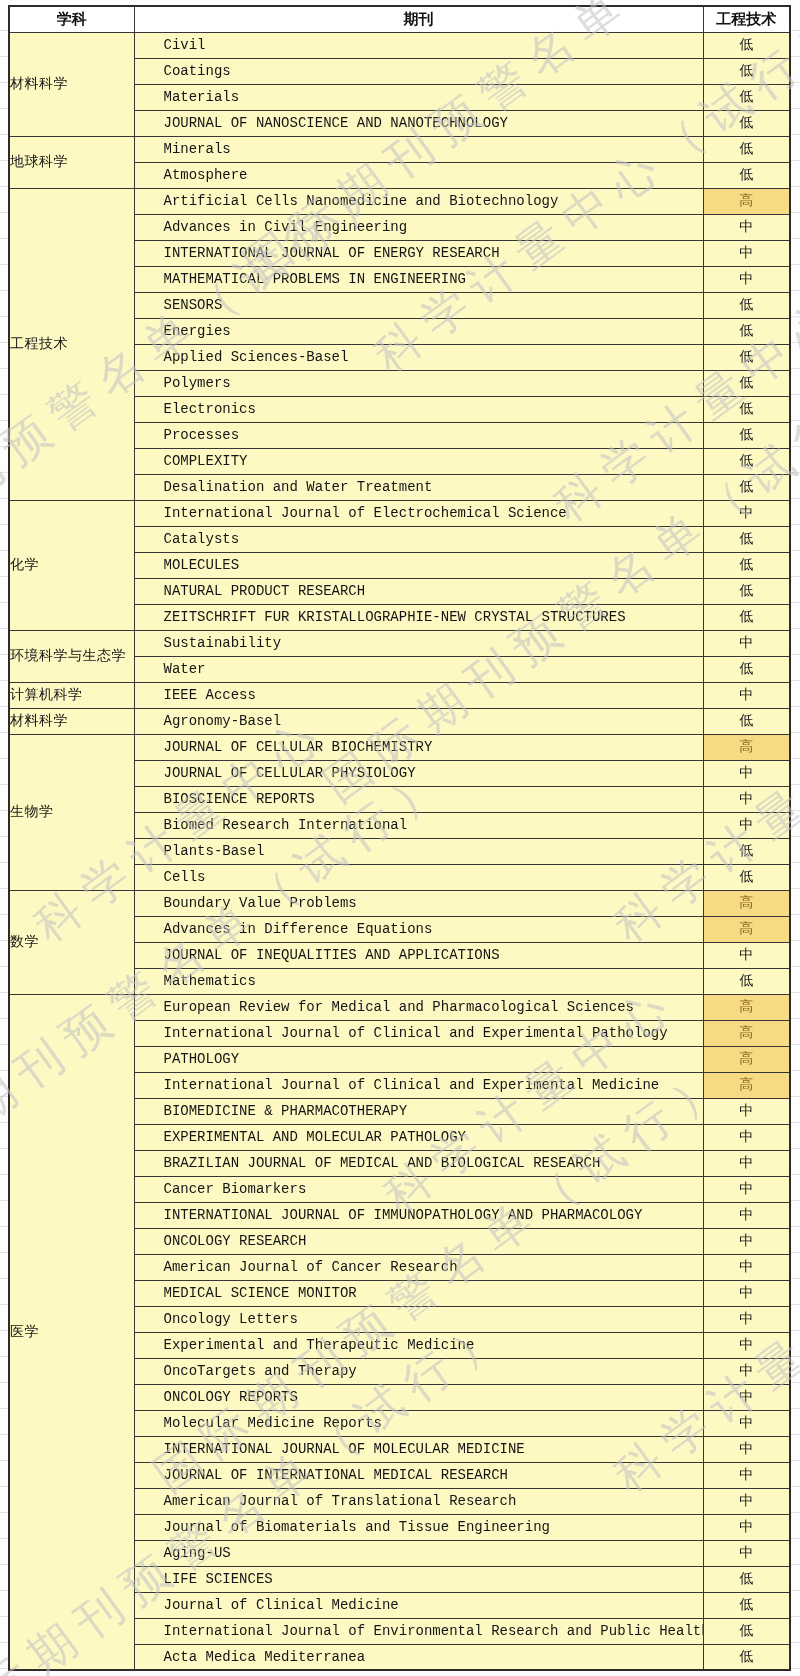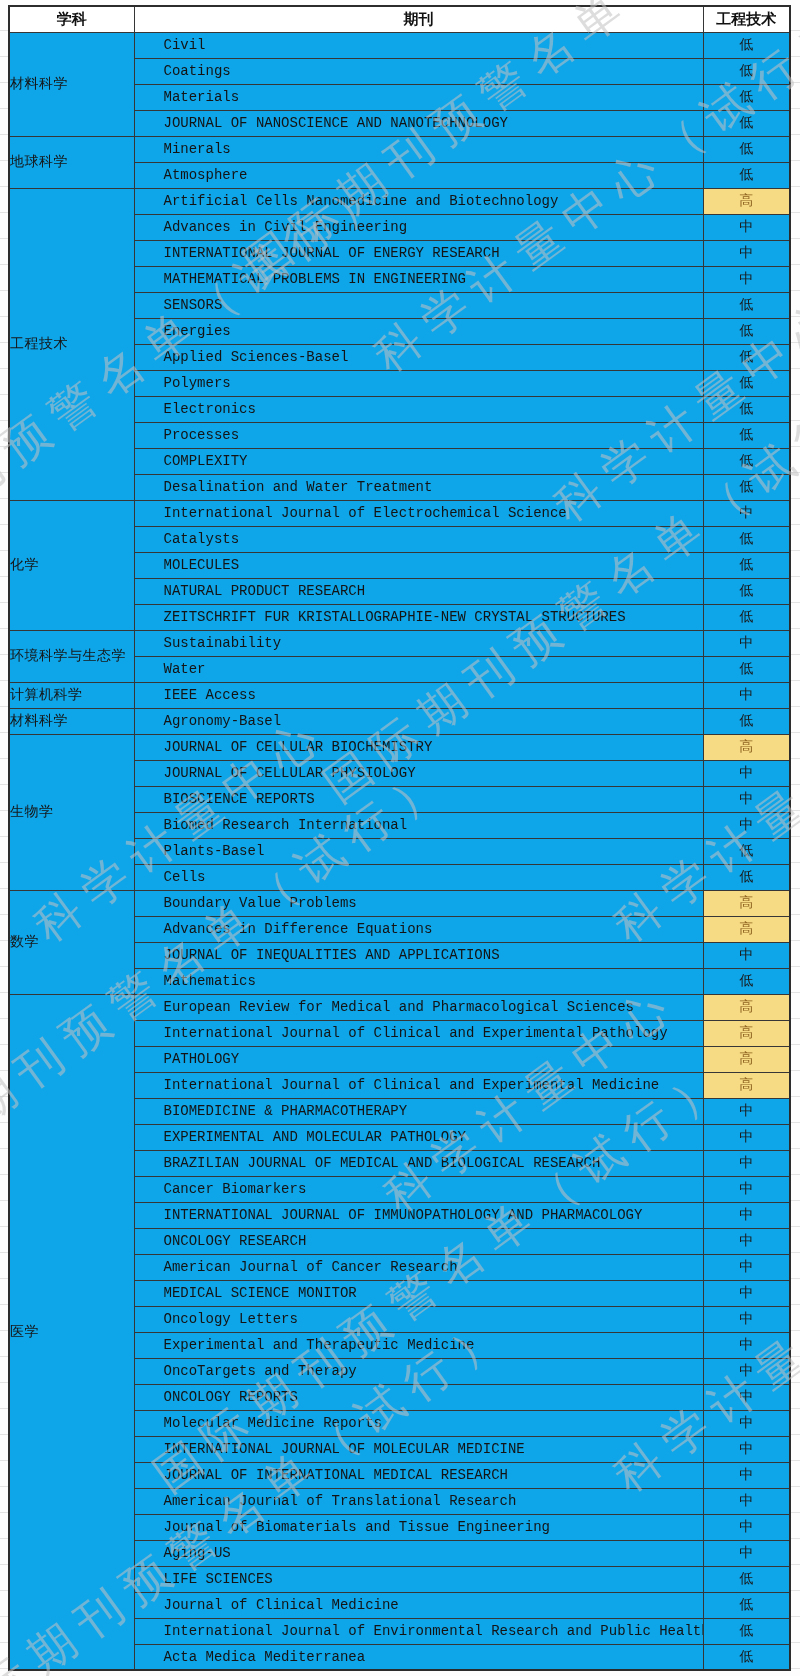--- a/index.html
+++ b/index.html
@@ -28,21 +28,21 @@
     position: absolute;
     left: 8px;
     top: 5px;
     width: 781px;
     z-index: 1;
   }
   table.warning-table {
     border-collapse: collapse;
     table-layout: fixed;
     width: 781px;
-    background: #0ea5e9;
+    background: #fef9c3;
   }
   col.c-subject { width: 125px; }
   col.c-journal { width: 569px; }
   col.c-level   { width: 87px; }
   .warning-table th,
   .warning-table td {
     border: 1px solid #363636;
     height: 26px;
     padding: 0;
     box-sizing: border-box;

